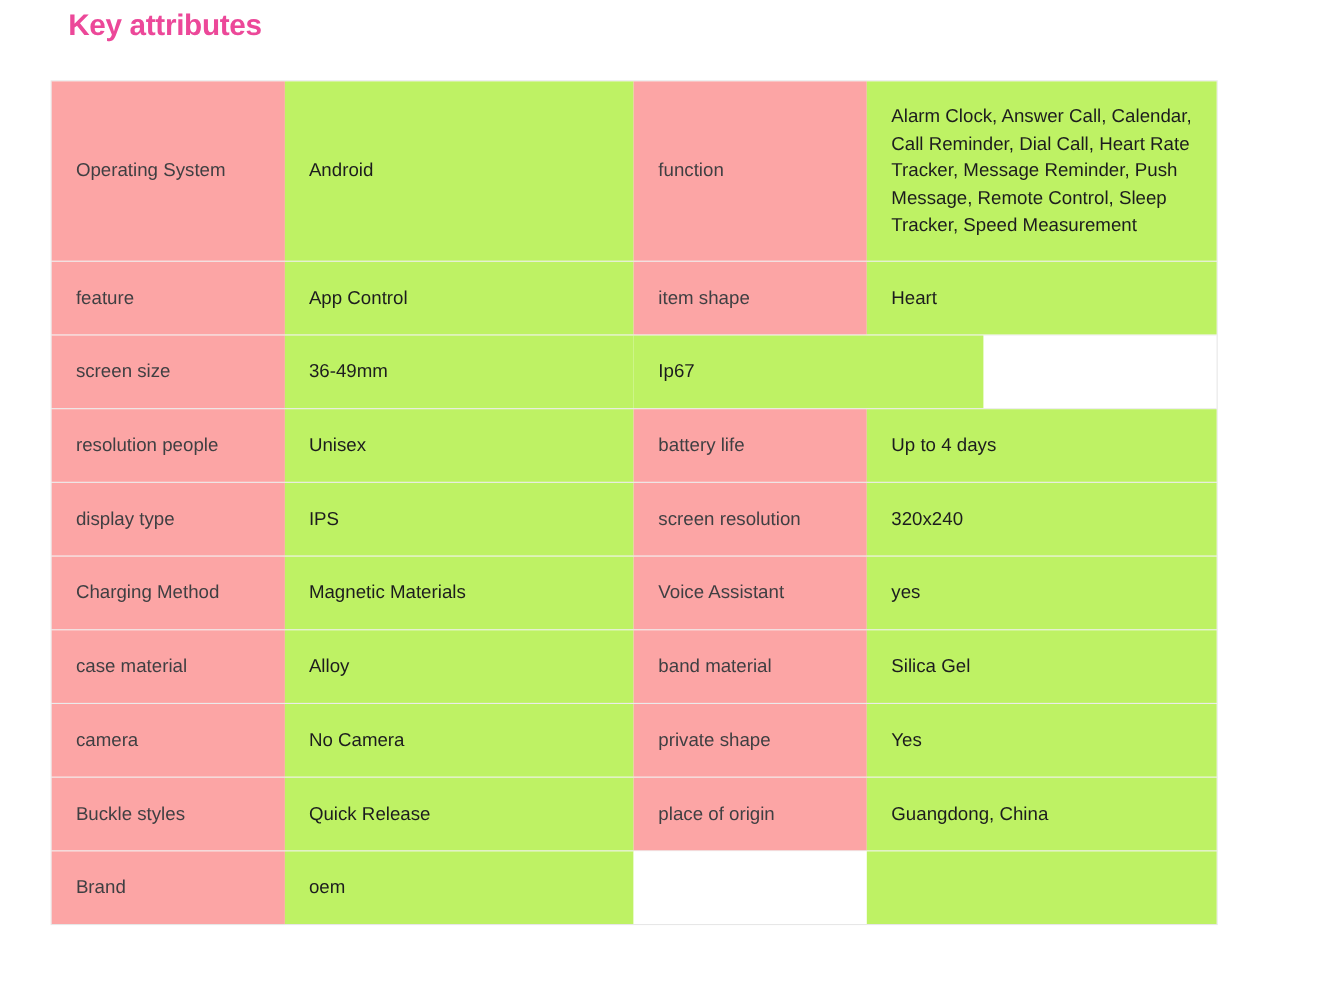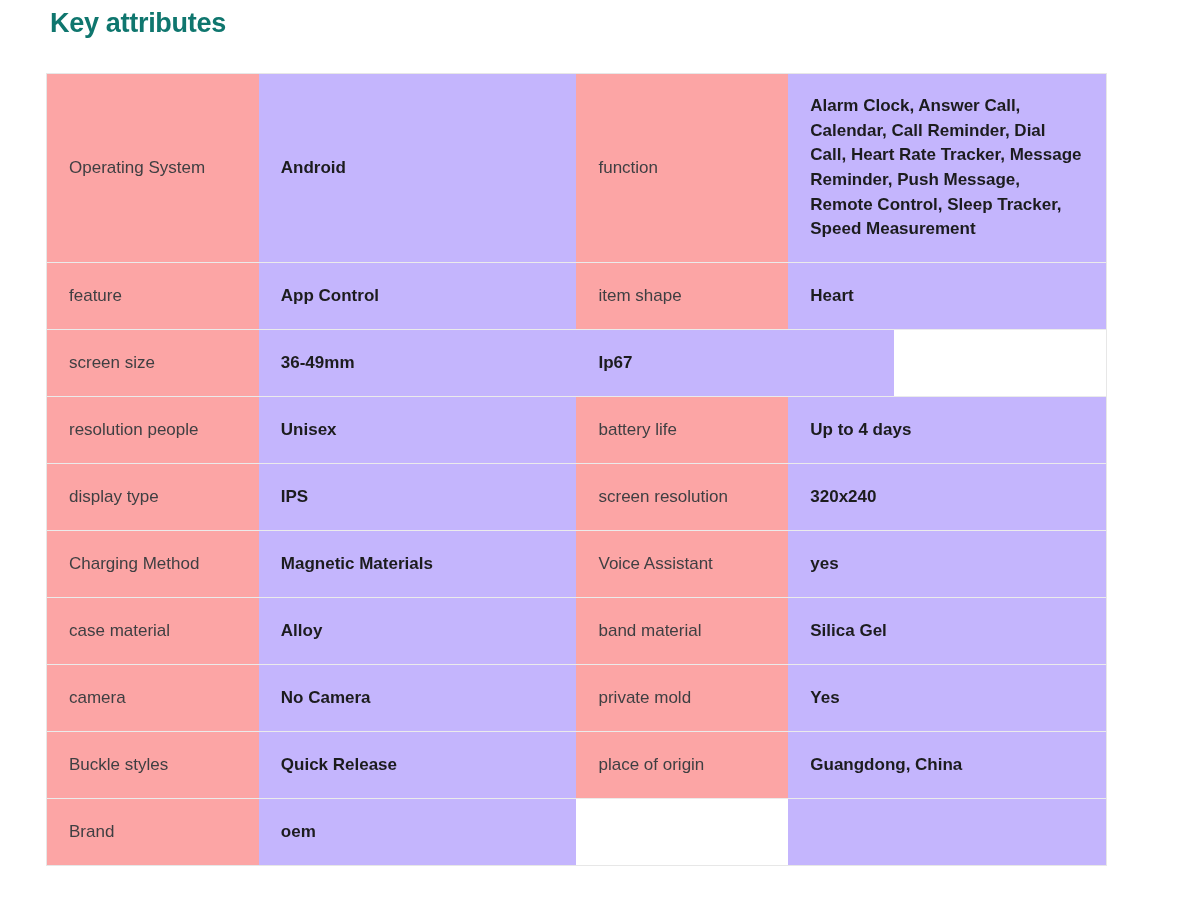--- a/index.html
+++ b/index.html
@@ -7,26 +7,26 @@
     margin: 0;
     padding: 0;
     width: 1200px;
     height: 906px;
     background: #ffffff;
     font-family: "Liberation Sans", sans-serif;
   }
   .page-title {
     margin: 0;
     position: absolute;
-    left: 50px;
+    left: 62px;
     top: 8px;
     font-size: 27px;
     font-weight: 700;
     letter-spacing: -0.3px;
-    color: #0f766e;
+    color: #ec4899;
   }
   .attr-table {
     position: absolute;
     left: 46px;
     top: 73px;
     width: 1061px;
     border: 1px solid #e7e7e7;
     background: #ffffff;
   }
   .attr-row {
@@ -43,23 +43,23 @@
     line-height: 1.45;
   }
   .cell.label {
     width: 20%;
     background: #fca5a5;
     color: #3f3f42;
     font-weight: 400;
   }
   .cell.value {
     width: 30%;
-    background: #c4b5fd;
+    background: #bef264;
     color: #1c1c1e;
-    font-weight: 700;
+    font-weight: 400;
   }
   .cell.label.empty { background: #ffffff; }
 </style>
 </head>
 <body>
 
 <h2 class="page-title">Key attributes</h2>
 
 <div class="attr-table">
 
@@ -107,21 +107,21 @@
   <div class="attr-row">
     <div class="cell label">case material</div>
     <div class="cell value">Alloy</div>
     <div class="cell label">band material</div>
     <div class="cell value">Silica Gel</div>
   </div>
 
   <div class="attr-row">
     <div class="cell label">camera</div>
     <div class="cell value">No Camera</div>
-    <div class="cell label">private mold</div>
+    <div class="cell label">private shape</div>
     <div class="cell value">Yes</div>
   </div>
 
   <div class="attr-row">
     <div class="cell label">Buckle styles</div>
     <div class="cell value">Quick Release</div>
     <div class="cell label">place of origin</div>
     <div class="cell value">Guangdong, China</div>
   </div>
 

